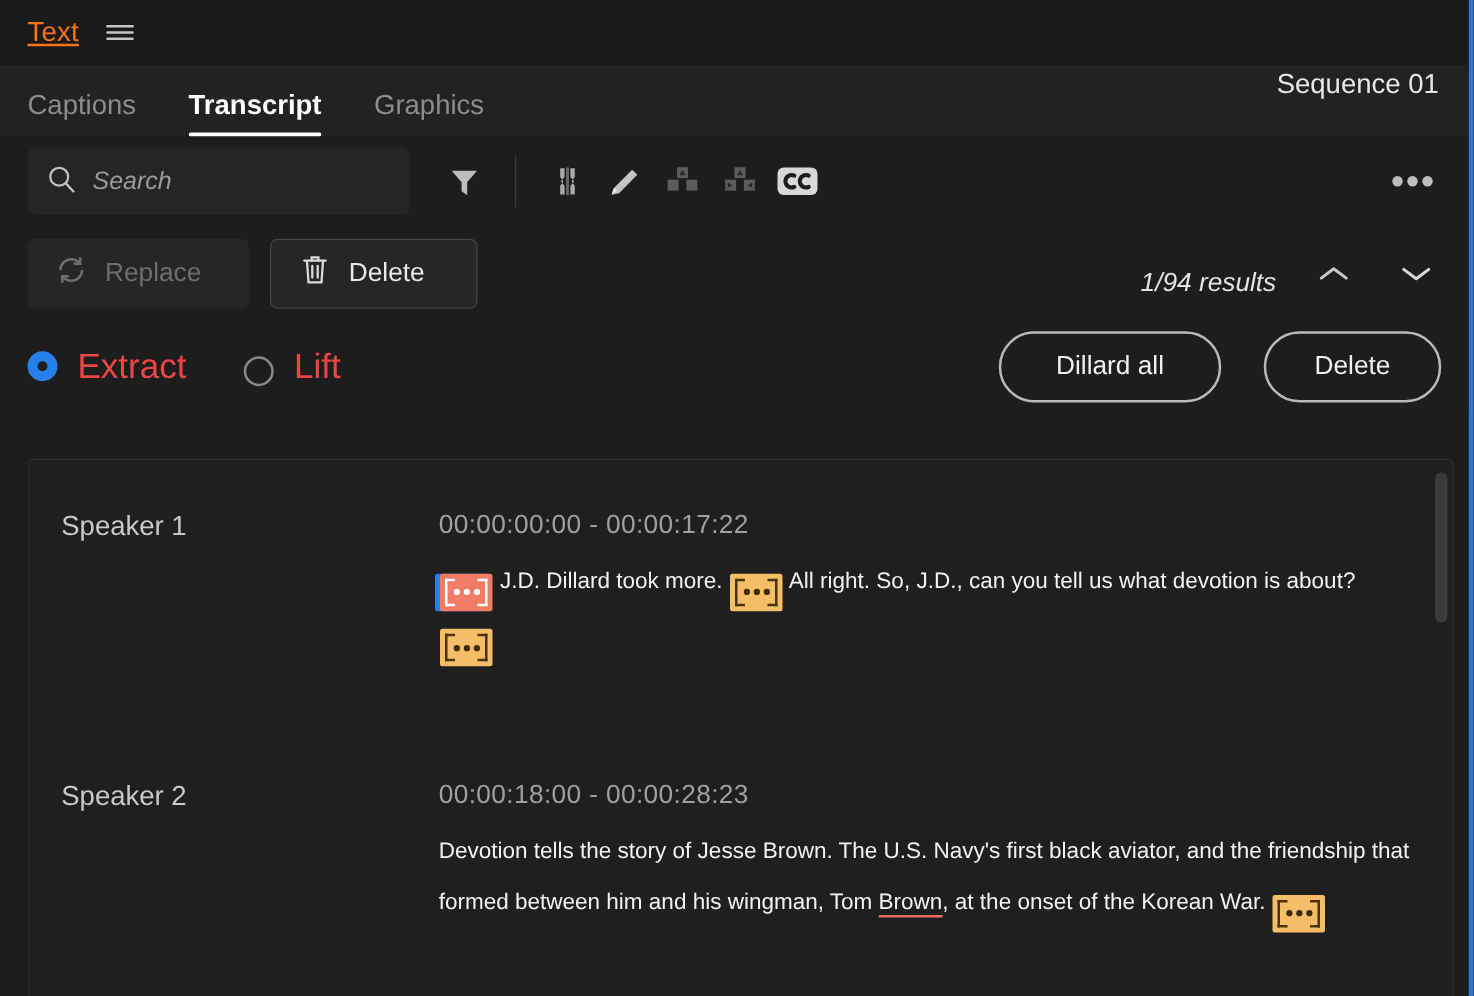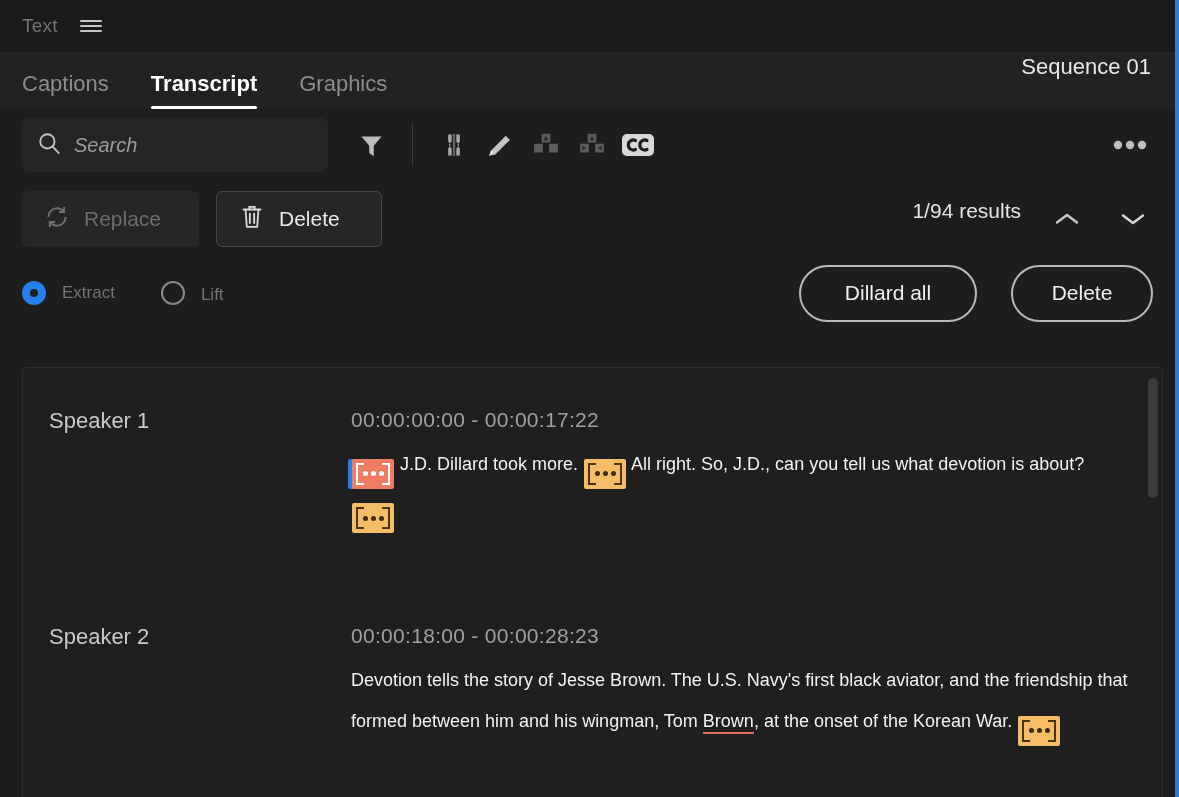--- a/index.html
+++ b/index.html
@@ -25,23 +25,24 @@
 
   
   .titlebar {
     height: 52px;
     display: flex;
     align-items: center;
     padding-left: 22px;
     background: #1a1a1a;
   }
   .titlebar .title {
-    font-size: 19px;
-    color: #737373;
+    font-size: 22px;
+    color: #f97316;
     letter-spacing: .2px;
+    text-decoration: underline;
   }
   .hamburger {
     margin-left: 22px;
     width: 22px;
     height: 16px;
     display: flex;
     flex-direction: column;
     justify-content: space-between;
     padding: 2px 0;
     cursor: pointer;
@@ -159,22 +160,23 @@
   .btn-delete-flat {
     background: #262626;
     border: 1px solid #464646;
     color: #e9e9e9;
     margin-left: 17px;
     width: 166px;
   }
   .results-wrap {
     margin-left: auto;
     display: flex;
-    align-items: flex-start;
+    align-items: flex-end;
     gap: 26px;
+    font-style: italic;
   }
   .results-count {
     font-size: 21px;
     color: #e3e3e3;
   }
   .chev-btn {
     width: 40px; height: 40px;
     display: flex; align-items: center; justify-content: center;
     cursor: pointer;
   }
@@ -205,21 +207,21 @@
   .radio.on {
     background: #2680eb;
     border-color: #2680eb;
   }
   .radio.on::after {
     content: "";
     width: 8px; height: 8px;
     border-radius: 50%;
     background: #1d1d1d;
   }
-  .radio-label { font-size: 17px; color: #737373; }
+  .radio-label { font-size: 28px; color: #ef4444; }
 
   .pill-group { margin-left: auto; display: flex; gap: 34px; }
   .btn-pill {
     height: 57px;
     min-width: 142px;
     padding: 0 30px;
     border-radius: 29px;
     border: 2px solid #b9b9b9;
     background: transparent;
     color: #f0f0f0;

